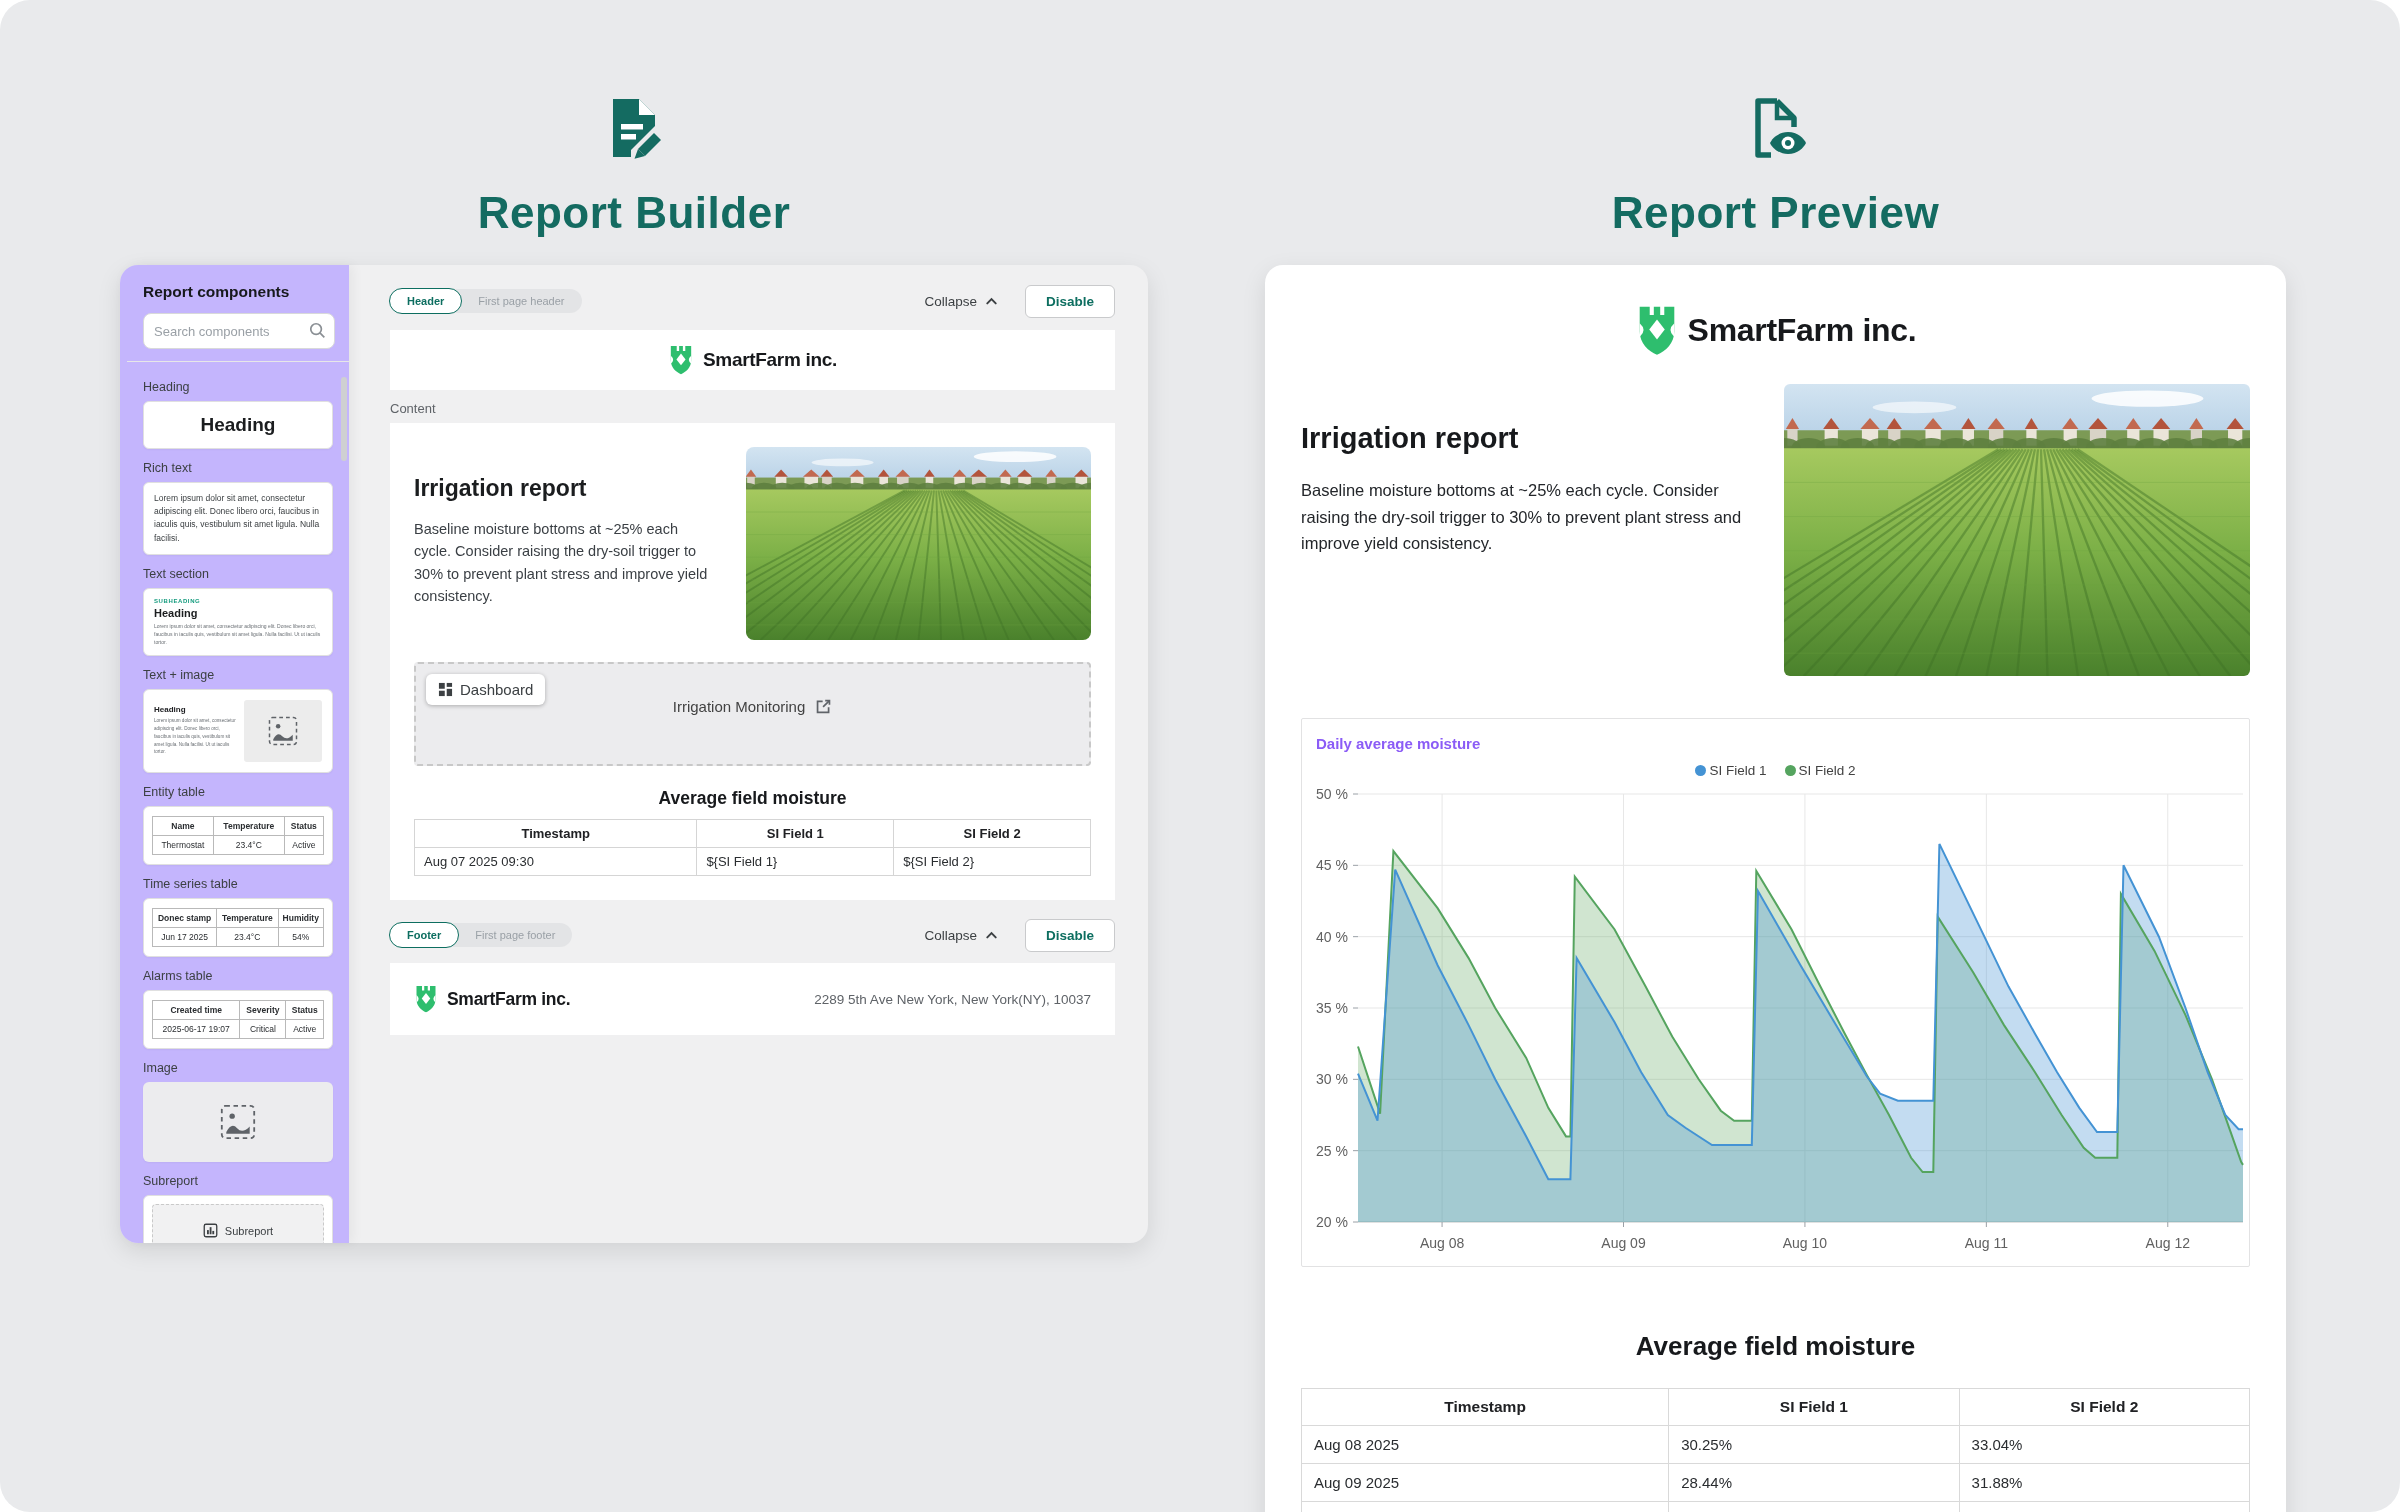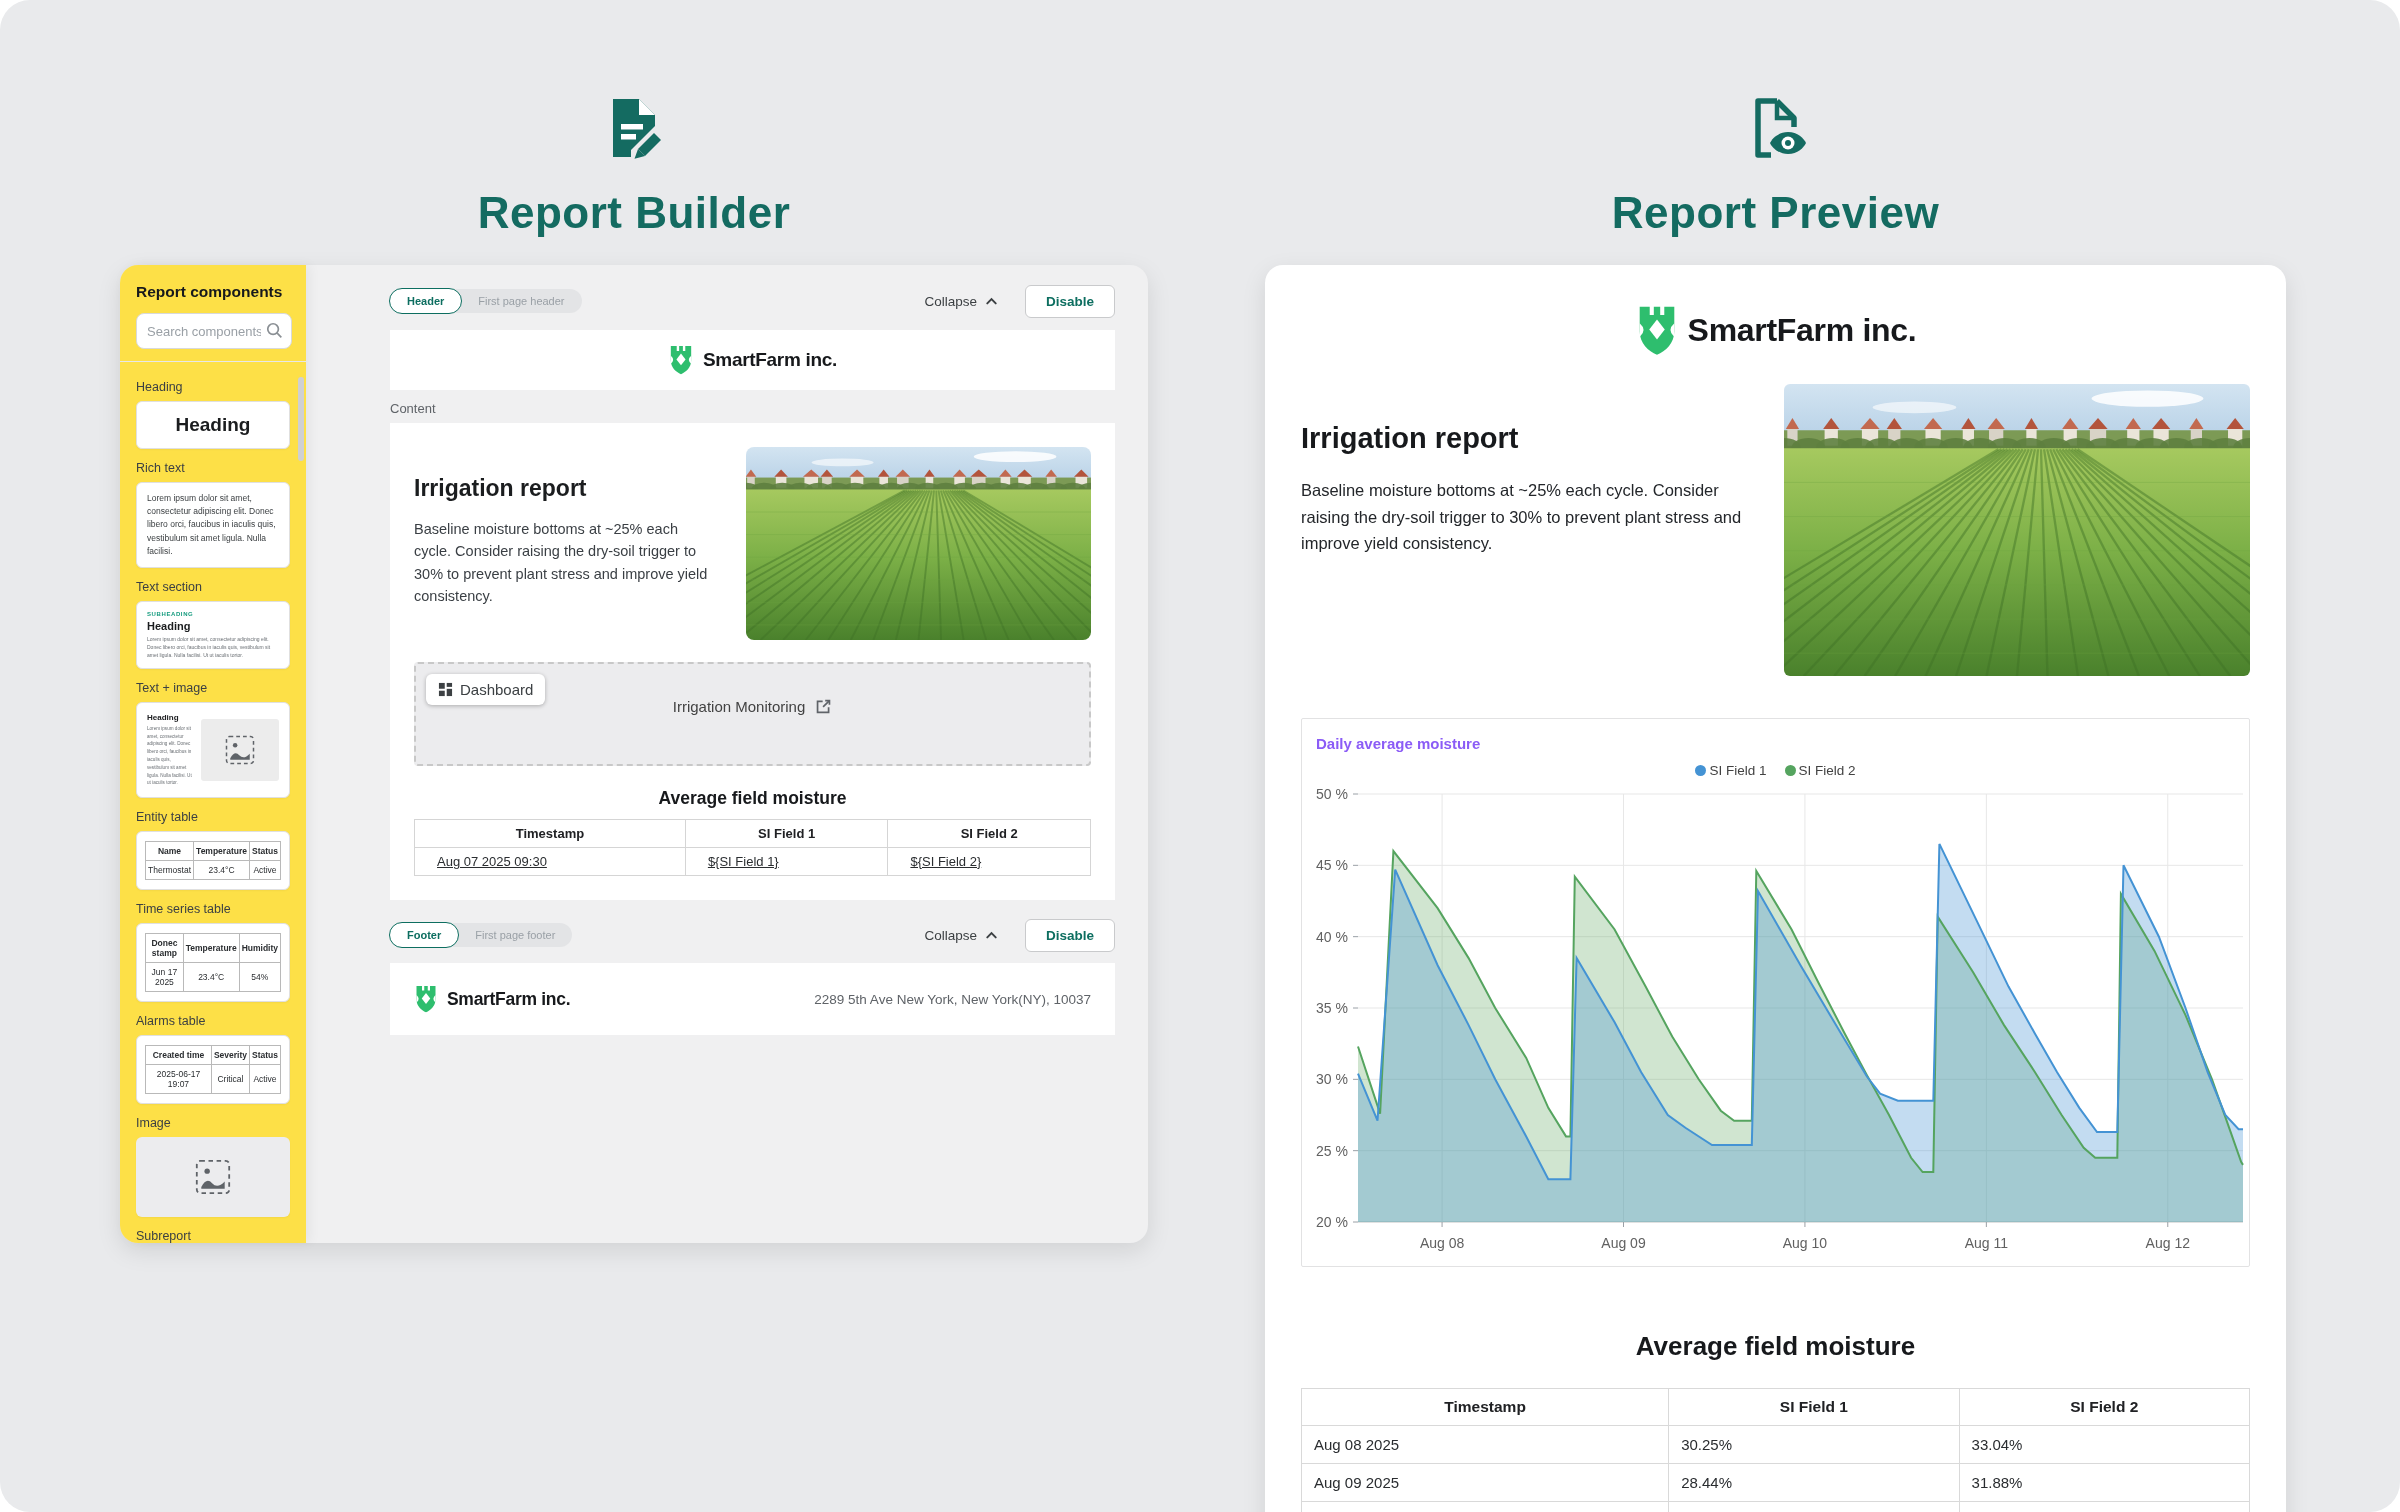--- a/index.html
+++ b/index.html
@@ -10,22 +10,22 @@
   
   .sec-title{position:absolute;top:96px;display:flex;align-items:center;justify-content:space-between;gap:28px;flex-direction:column;}
   .sec-title.builder{left:120px;width:1028px;}
   .sec-title.preview{left:1265px;width:1021px;}
   .sec-title h1{margin:0;font-size:44px;font-weight:700;color:#146b61;letter-spacing:.5px;}
   .sec-title .ticon{width:64px;height:64px;color:#146b61;}
 
   
   .builder-card{position:absolute;left:120px;top:265px;width:1028px;height:978px;
     background:#f0f0f1;border-radius:18px;box-shadow:0 8px 24px rgba(0,0,0,.10);}
-  .sidebar{position:absolute;left:0;top:0;bottom:0;width:186px;background:#fde047;
-    border-radius:18px 0 0 18px;box-shadow:4px 0 12px rgba(0,0,0,.05);overflow:hidden;}
+  .sidebar{position:absolute;left:0;top:0;bottom:0;width:222px;background:#c4b5fd;
+    border-radius:18px 0 0 18px;box-shadow:4px 0 12px rgba(0,0,0,.05);overflow:hidden;padding-left:7px;}
   .sidebar-head{padding:18px 14px 12px 16px;border-bottom:1px solid #e7e7e8;}
   .sidebar-head h2{margin:0 0 12px 0;font-size:15.5px;font-weight:700;color:#17191c;}
   .search-wrap{position:relative;}
   .search-wrap input{width:100%;box-sizing:border-box;height:36px;border:1px solid #d8d9da;border-radius:8px;
     padding:0 30px 0 10px;font-size:13px;color:#444;outline:none;font-family:"Liberation Sans",sans-serif;}
   .search-wrap input::placeholder{color:#9aa0a6;}
   .search-wrap .sic{position:absolute;right:8px;top:8px;width:19px;height:19px;color:#8a8f94;}
   .comp-list{padding:6px 16px 0 16px;position:relative;}
   .comp-label{font-size:12.5px;color:#3c4043;margin:12px 0 7px 0;}
   .comp-card{background:#fff;border:1px solid #e0e0e0;border-radius:6px;box-shadow:0 1px 2px rgba(0,0,0,.04);}
@@ -79,21 +79,21 @@
   .dash-box{position:relative;margin-top:22px;height:100px;background:#ececee;
     border:2px dashed #c8c8c8;border-radius:4px;display:flex;align-items:center;justify-content:center;}
   .dash-chip{position:absolute;top:10px;left:10px;display:flex;align-items:center;gap:7px;background:#fff;
     border-radius:6px;padding:7px 12px;font-size:15px;color:#3c4043;box-shadow:0 1px 4px rgba(0,0,0,.28);}
   .dash-chip .gic{width:15px;height:15px;color:#3c4043;}
   .dash-link{display:flex;align-items:center;gap:10px;font-size:15px;color:#424242;transform:translateY(-8px);cursor:pointer;}
   .dash-link .eic{width:17px;height:17px;color:#5f6368;}
   .cc-table-title{text-align:center;font-size:17.5px;font-weight:700;color:#17191c;margin:22px 0 10px 0;}
   table.btab{border-collapse:collapse;width:100%;}
   table.btab th{border:1px solid #d5d5d5;font-size:13px;font-weight:700;padding:6px;text-align:center;}
-  table.btab td{border:1px solid #d5d5d5;font-size:13px;padding:6px 22px;text-align:left;color:#2a2d30;text-decoration:underline;}
+  table.btab td{border:1px solid #d5d5d5;font-size:13px;padding:6px 9px;text-align:left;color:#2a2d30;}
   .frow{margin-top:19px;}
   .fbar{background:#fff;height:72px;margin-top:12px;display:flex;align-items:center;justify-content:space-between;padding:0 24px;}
   .addr{font-size:13.5px;color:#5f6368;}
 
   
   .preview-card{position:absolute;left:1265px;top:265px;width:1021px;height:1600px;background:#fff;
     border-radius:18px;box-shadow:0 8px 24px rgba(0,0,0,.10);padding:32px 36px;box-sizing:border-box;}
   .pv-logo{display:flex;justify-content:center;margin-top:8px;}
   .pv-top{display:flex;gap:36px;margin-top:28px;}
   .pv-text{width:447px;}

